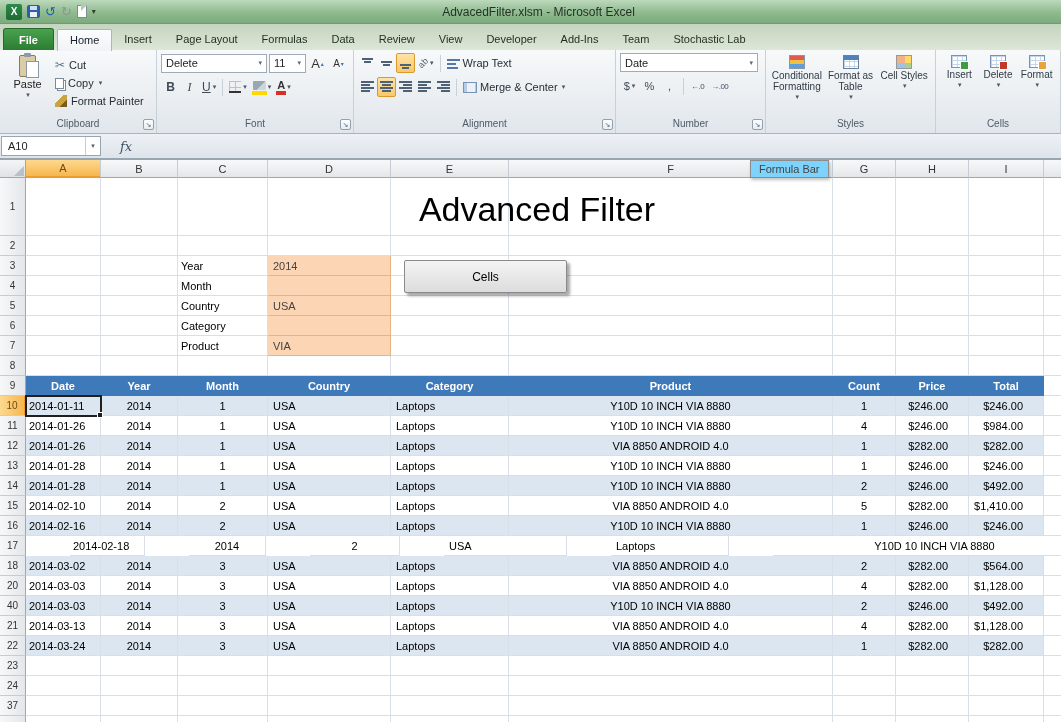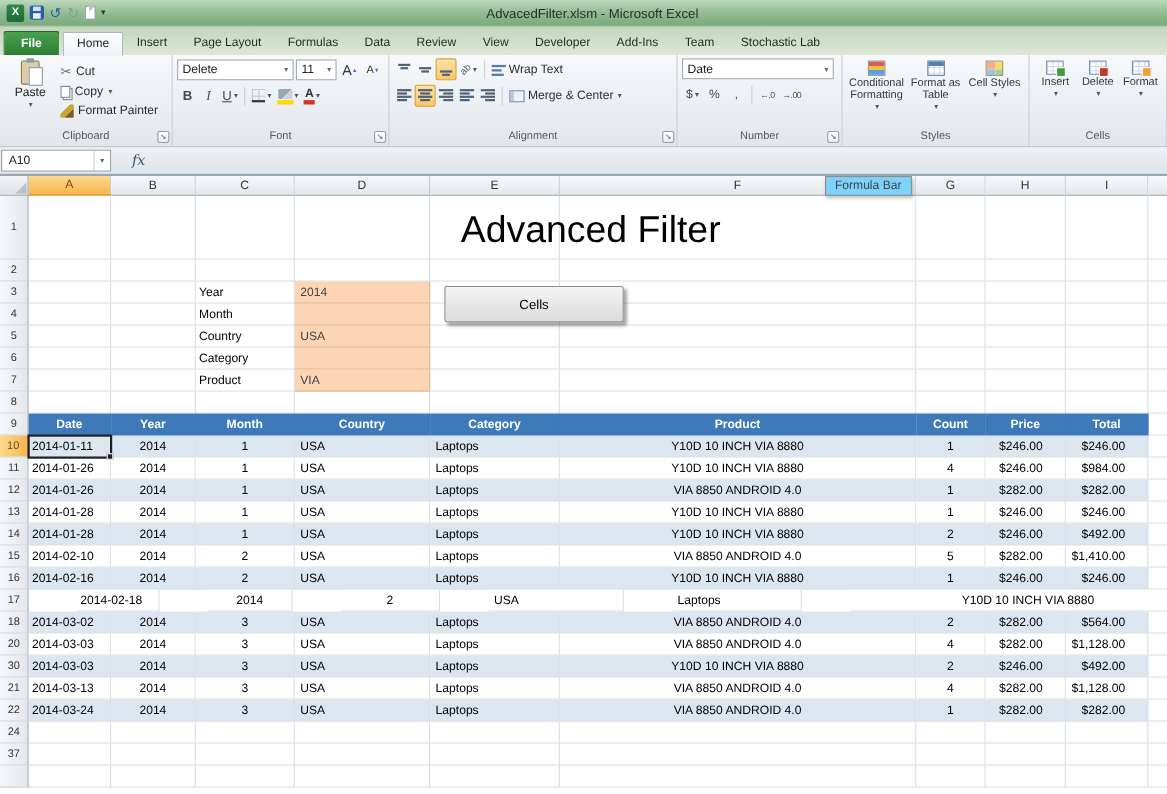--- a/index.html
+++ b/index.html
@@ -638,21 +638,21 @@
         <div class="cell a-c odd" style="width: 90px;">3</div>
         <div class="cell a-l6 odd" style="width: 123px;">USA</div>
         <div class="cell a-l6 odd" style="width: 118px;">Laptops</div>
         <div class="cell a-c odd" style="width: 324px;">VIA 8850 ANDROID 4.0</div>
         <div class="cell a-c odd" style="width: 63px;">4</div>
         <div class="cell a-r odd" style="width: 73px;">$282.00</div>
         <div class="cell a-r odd" style="width: 75px;">$1,128.00</div>
         <div class="cell" style="width: 40px;"></div>
       </div>
       <div class="grid-row" style="height: 20px;">
-        <div class="row-h">30</div>
+        <div class="row-h">40</div>
         <div class="cell a-l3 band" style="width: 75px;">2014-03-03</div>
         <div class="cell a-c band" style="width: 77px;">2014</div>
         <div class="cell a-c band" style="width: 90px;">3</div>
         <div class="cell a-l6 band" style="width: 123px;">USA</div>
         <div class="cell a-l6 band" style="width: 118px;">Laptops</div>
         <div class="cell a-c band" style="width: 324px;">Y10D 10 INCH VIA 8880</div>
         <div class="cell a-c band" style="width: 63px;">2</div>
         <div class="cell a-r band" style="width: 73px;">$246.00</div>
         <div class="cell a-r band" style="width: 75px;">$492.00</div>
         <div class="cell" style="width: 40px;"></div>
@@ -677,20 +677,33 @@
         <div class="cell a-c band" style="width: 90px;">3</div>
         <div class="cell a-l6 band" style="width: 123px;">USA</div>
         <div class="cell a-l6 band" style="width: 118px;">Laptops</div>
         <div class="cell a-c band" style="width: 324px;">VIA 8850 ANDROID 4.0</div>
         <div class="cell a-c band" style="width: 63px;">1</div>
         <div class="cell a-r band" style="width: 73px;">$282.00</div>
         <div class="cell a-r band" style="width: 75px;">$282.00</div>
         <div class="cell" style="width: 40px;"></div>
       </div>
       <div class="grid-row" style="height: 20px;">
+        <div class="row-h">23</div>
+        <div class="cell" style="width: 75px;"></div>
+        <div class="cell" style="width: 77px;"></div>
+        <div class="cell" style="width: 90px;"></div>
+        <div class="cell" style="width: 123px;"></div>
+        <div class="cell" style="width: 118px;"></div>
+        <div class="cell" style="width: 324px;"></div>
+        <div class="cell" style="width: 63px;"></div>
+        <div class="cell" style="width: 73px;"></div>
+        <div class="cell" style="width: 75px;"></div>
+        <div class="cell" style="width: 40px;"></div>
+      </div>
+      <div class="grid-row" style="height: 20px;">
         <div class="row-h">24</div>
         <div class="cell" style="width: 75px;"></div>
         <div class="cell" style="width: 77px;"></div>
         <div class="cell" style="width: 90px;"></div>
         <div class="cell" style="width: 123px;"></div>
         <div class="cell" style="width: 118px;"></div>
         <div class="cell" style="width: 324px;"></div>
         <div class="cell" style="width: 63px;"></div>
         <div class="cell" style="width: 73px;"></div>
         <div class="cell" style="width: 75px;"></div>

